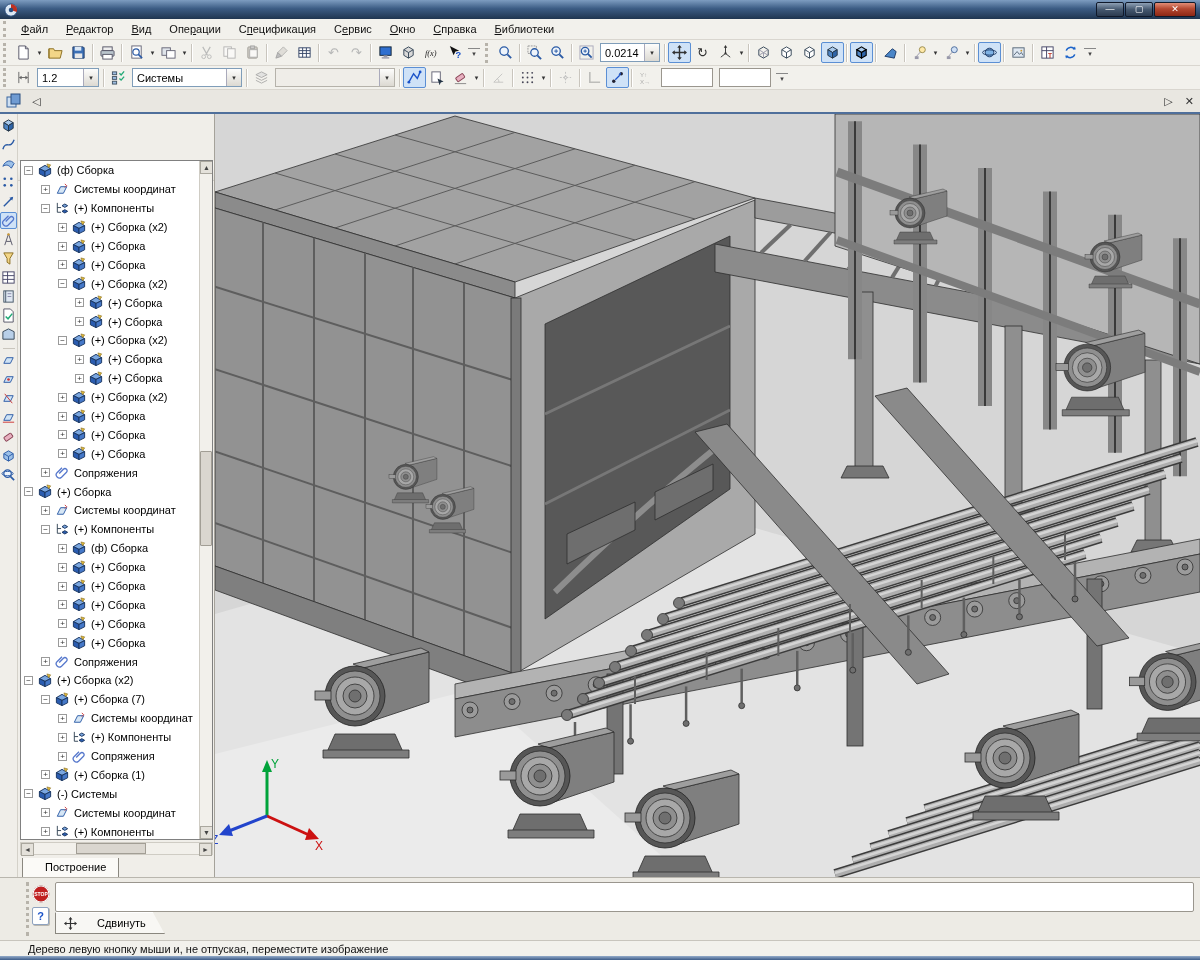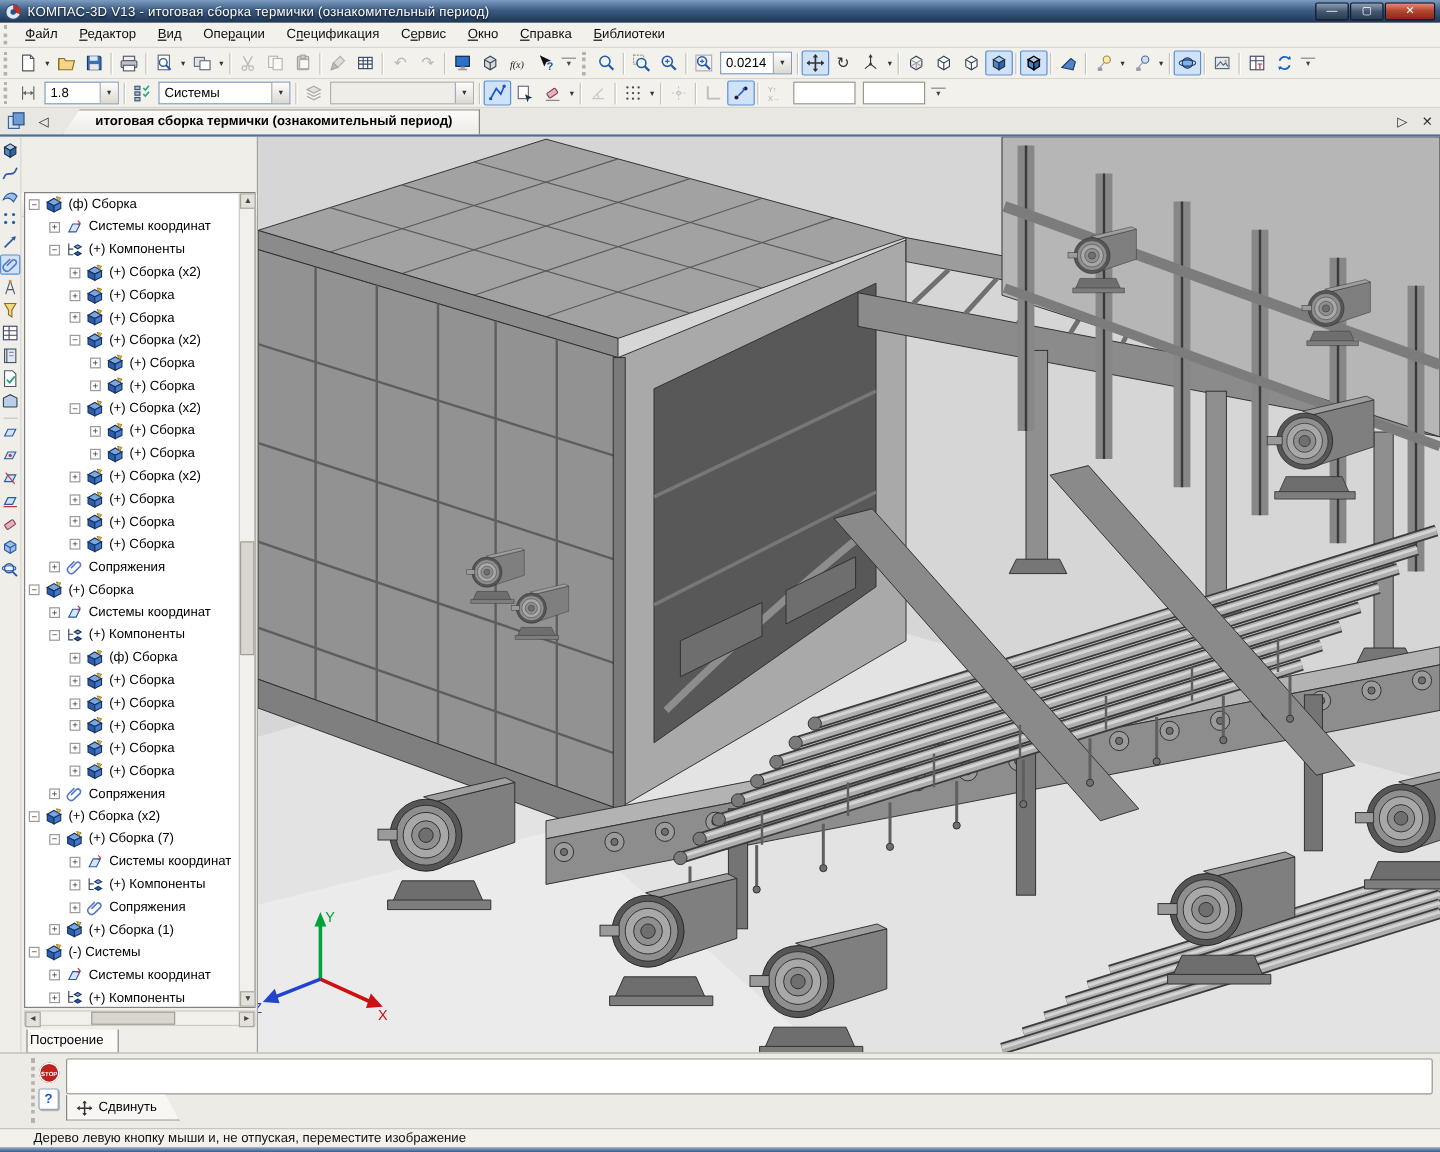--- a/index.html
+++ b/index.html
@@ -61,48 +61,47 @@
   #treebox{position:absolute;left:2px;top:46px;width:193px;height:680px;background:#fff;border:1px solid #808080;overflow:hidden;}
   .tree-row{height:18.9px;display:flex;align-items:center;white-space:nowrap;width:178px;overflow:hidden;}
   .exp{width:9px;height:9px;border:1px solid #9a9a9a;background:#fff;font-size:8px;line-height:7px;text-align:center;color:#333;flex:none;margin-right:4px;}
   .tree-ico{width:16px;height:15px;flex:none;margin-right:4px;}
   .tree-lbl{color:#000;}
   #vscroll{position:absolute;right:0;top:0;width:13px;height:678px;background:#f2f0eb;border-left:1px solid #cfccc4;}
   .sc-arrow{height:13px;width:13px;background:#e4e1da;border:1px solid #aaa79e;font-size:7px;text-align:center;line-height:11px;color:#444;}
   #vthumb{position:absolute;left:0;top:290px;width:12px;height:95px;background:#dad6cf;border:1px solid #a29e95;border-radius:1px;}
   #hscroll{position:absolute;left:2px;top:728px;width:193px;height:13px;background:#f2f0eb;border:1px solid #cfccc4;display:flex;}
   #hthumb{width:70px;height:11px;background:#dad6cf;border:1px solid #a29e95;margin-left:42px;}
-  #construction-tab{position:absolute;left:4px;top:744px;height:20px;padding:3px 12px 0 2px;background:#fbfaf7;
+  #construction-tab{position:absolute;left:4px;top:744px;height:20px;padding:3px 12px 0 22px;background:#fbfaf7;
     border:1px solid #8a877f;border-top:none;}
   
   #viewport{position:absolute;left:215px;top:114px;width:985px;height:763px;background:#d6d6d6;}
   
   #propbar{position:absolute;left:0;top:877px;width:1200px;height:63px;background:#edebe5;border-top:1px solid #b9b6ae;}
   #prop-grip{position:absolute;left:26px;top:4px;height:54px;border-left:3px dotted #b7b3aa;}
   #stop-btn{position:absolute;left:32px;top:7px;width:18px;height:18px;}
   #prop-help{position:absolute;left:32px;top:29px;width:17px;height:18px;border:1px solid #8fa3c0;background:#fff;
     color:#1b53c9;font-weight:bold;text-align:center;line-height:16px;border-radius:2px;box-shadow:1px 1px 0 #b9b6ae;}
   #prop-field{position:absolute;left:55px;top:4px;right:6px;height:30px;background:#fff;border:1px solid #9a968e;border-radius:2px;}
   #move-tab{position:absolute;left:55px;top:34px;height:22px;padding:4px 18px 0 8px;background:#f8f7f4;border:1px solid #8a877f;border-top:1px solid #fff;
-    clip-path:polygon(0 0,calc(100% - 12px) 0,100% 100%,0 100%);display:flex;gap:5px;}
+    clip-path:polygon(0 0,calc(100% - 12px) 0,100% 100%,0 100%);display:flex;gap:20px;}
   
   #statusbar{position:absolute;left:0;top:940px;width:1200px;height:16px;background:#f2f1ec;border-top:1px solid #c8c5bd;
     display:flex;align-items:center;padding-left:28px;color:#111;}
   #bottomedge{position:absolute;left:0;top:956px;width:1200px;height:4px;background:linear-gradient(#93abc9,#3d5c88);}
 </style>
 </head>
 <body>
 
 <div id="titlebar">
   <svg id="app-icon" viewBox="0 0 16 16">
     <circle cx="8" cy="8" r="7" fill="#dce8f4" stroke="#2a4f80"></circle>
     <path d="M8 1a7 7 0 016.6 9.2L8 8z" fill="#c03020"></path>
     <circle cx="8" cy="8" r="2.6" fill="#2a4f80"></circle>
   </svg>
-  <span id="title-text">КОМПАС-3D V13 - итоговая сборка термички (ознакомительный период)</span>
   <div id="win-buttons">
     <div class="wbtn">—</div>
     <div class="wbtn">▢</div>
     <div class="wbtn close">✕</div>
   </div>
 </div>
 
 <div id="menubar">
     <div class="grip"></div>
     <span class="menu-item"><u>Ф</u>айл</span>
@@ -374,21 +373,21 @@
 <div id="toolbar2" class="toolbar">
     <div class="grip"></div>
     <button class="tb">
       <svg viewBox="0 0 16 16" width="15" height="15">
         <path d="M3 2v12M13 2v12" stroke="#666"></path>
         <path d="M4.5 8h7" stroke="#666"></path>
         <path d="M3 8l3-2v4zM13 8l-3-2v4z" fill="#666"></path>
       </svg>
     </button>
     <div class="combo" style="width: 62px;">
-      <span class="cval">1.8</span>
+      <span class="cval">1.2</span>
       <span class="cdd">▾</span>
     </div>
     <div class="sep"></div>
     <button class="tb">
       <svg viewBox="0 0 16 16" width="15" height="15">
         <g stroke="#456">
           <rect x="1.5" y="2" width="4.5" height="3" fill="#9cbce0"></rect>
           <rect x="1.5" y="7" width="4.5" height="3" fill="#9cbce0"></rect>
           <rect x="1.5" y="12" width="4.5" height="3" fill="#9cbce0"></rect>
         </g>
@@ -489,21 +488,20 @@
     <div class="cinput"></div>
     <div class="ovf">▾</div>
   </div>
 
 <div id="tabstrip">
   <svg id="tabstrip-icon" viewBox="0 0 16 16">
     <rect x="1" y="4" width="9" height="10" fill="#cfe0f2" stroke="#3b67a0"></rect>
     <rect x="5" y="1" width="9" height="10" fill="#6f9bd2" stroke="#2a4f80"></rect>
   </svg>
   <span class="tab-arrow">◁</span>
-  <div id="doc-tab">итоговая сборка термички (ознакомительный период)</div>
   <div id="tab-right">
     <span class="tab-arrow">▷</span>
     <span class="tab-arrow">✕</span>
   </div>
 </div>
 
 <div id="leftstrip">
     <div class="ls-btn">
       <svg viewBox="0 0 16 16" width="15" height="15">
         <path d="M3 5l5-3 5 3-5 3z" fill="#a8c9ec" stroke="#234"></path>

